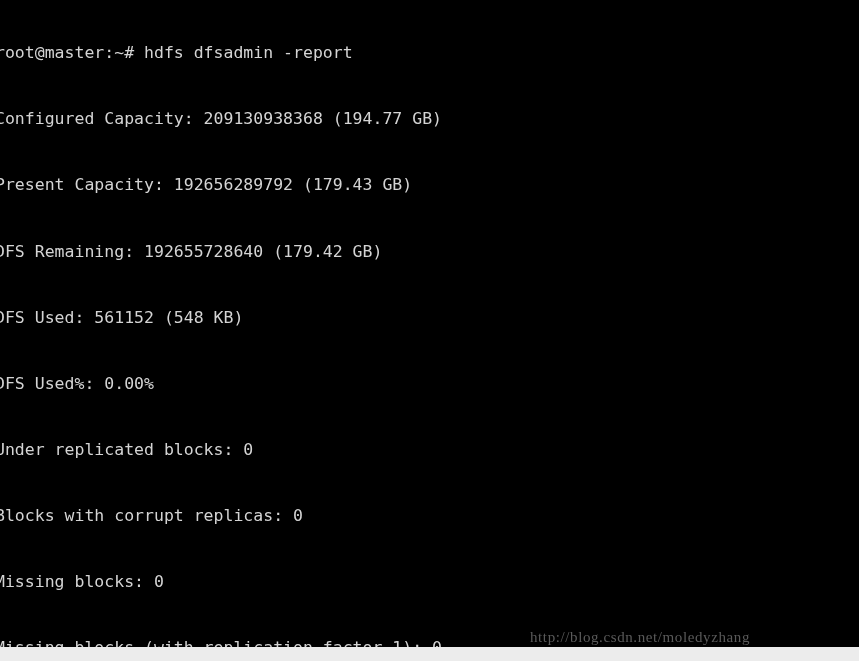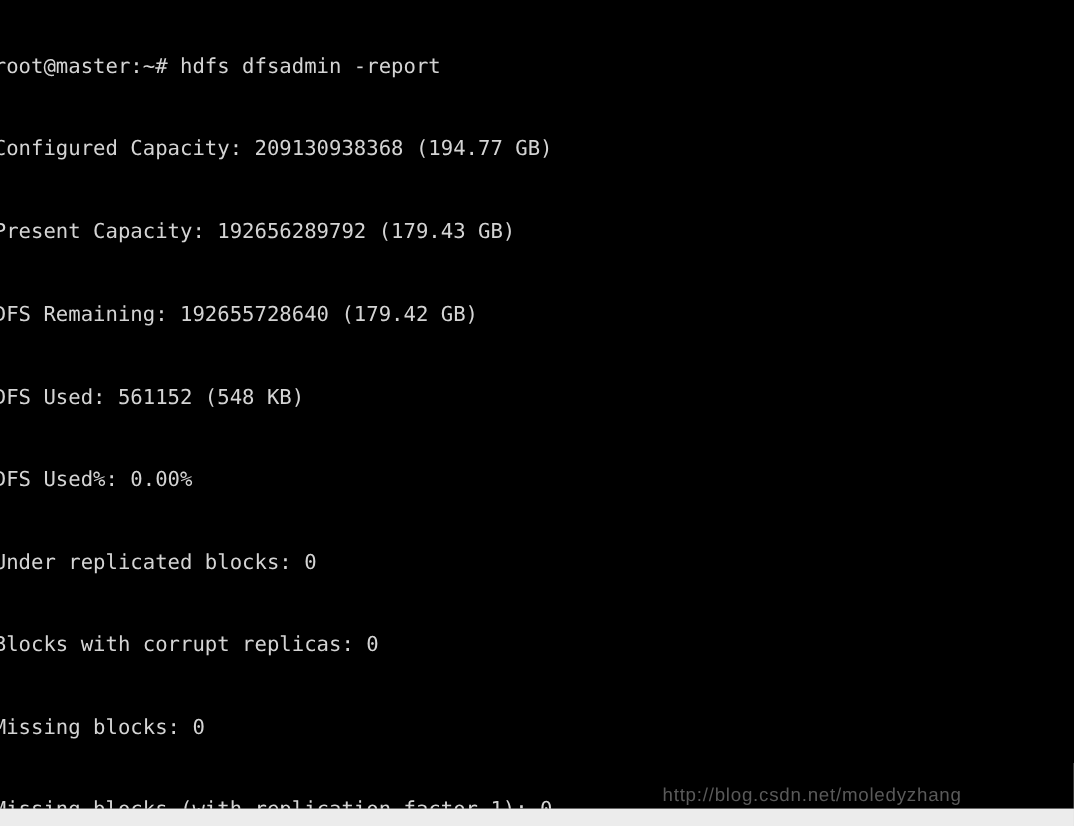--- a/index.html
+++ b/index.html
@@ -40,21 +40,21 @@
   }
   .line {
     height: 22.05px;
     white-space: pre;
     font-variant-ligatures: none;
   }
   #watermark {
     position: absolute;
     left: 530px;
     top: 628px;
-    font-family: Liberation Sans, sans-serif;
+    font-family: Liberation Serif, serif;
     font-size: 15px;
     line-height: 18px;
     color: #5a5a5a;
     letter-spacing: 0.6px;
     white-space: pre;
   }
   #bottom-strip {
     position: absolute;
     left: 0;
     top: 647px;

